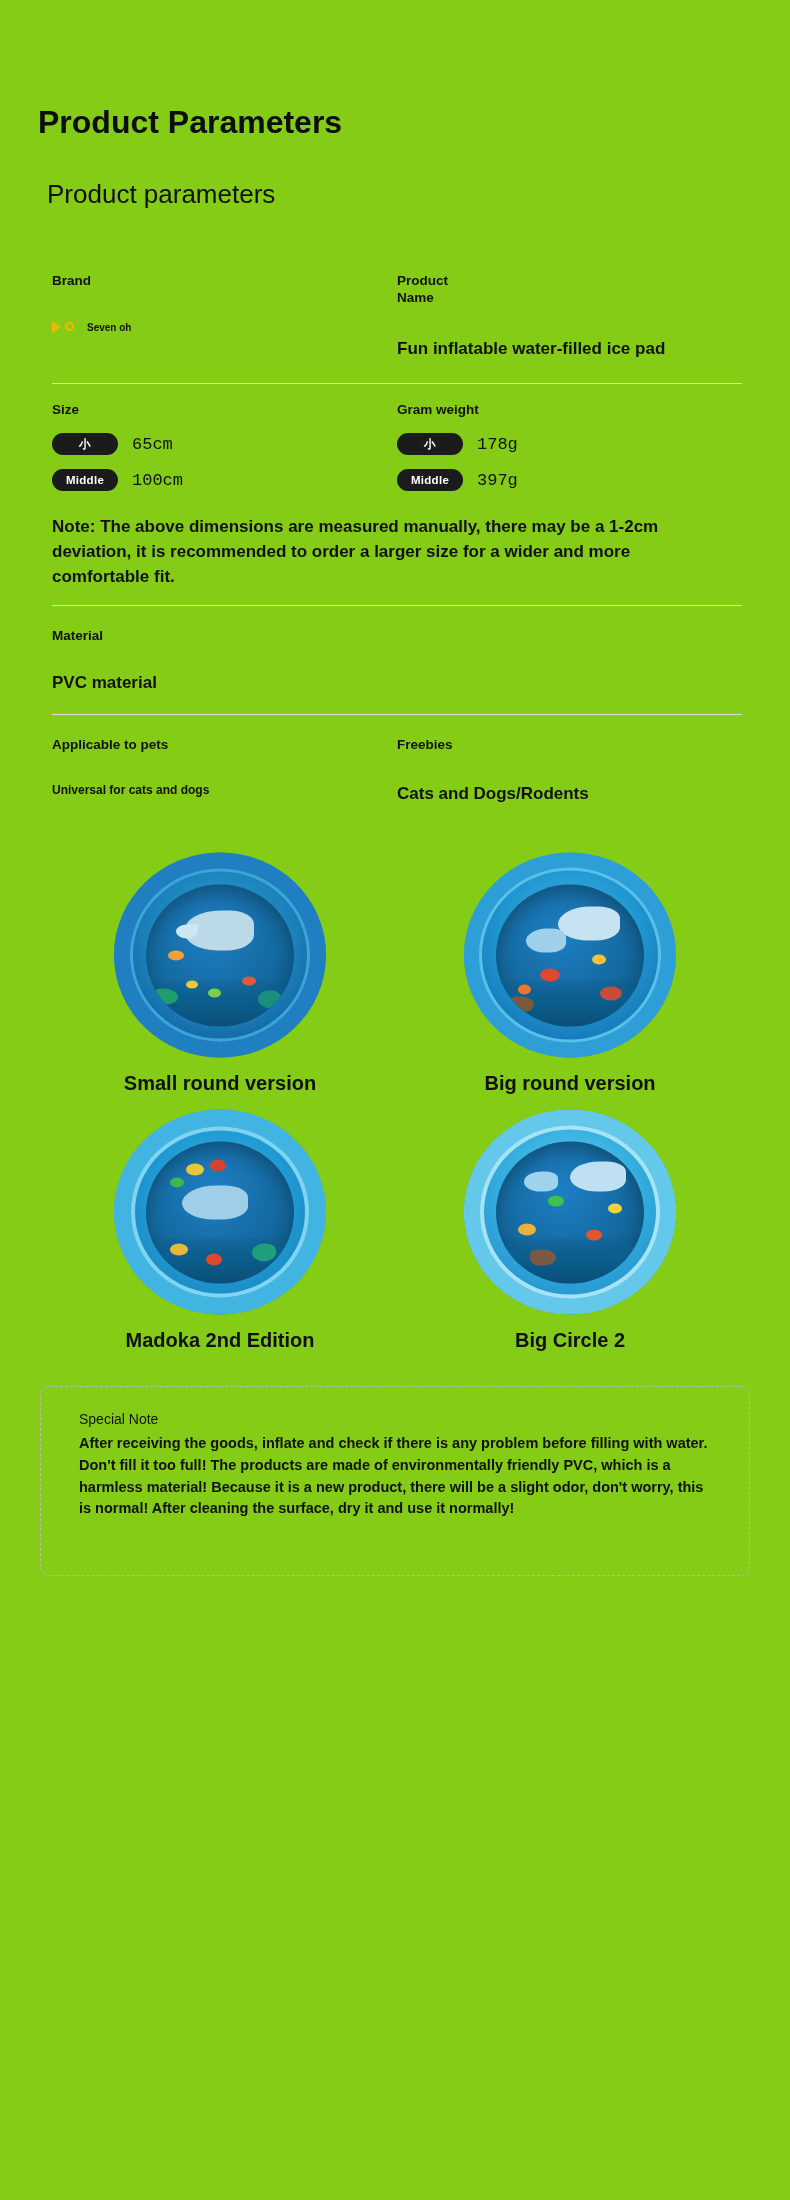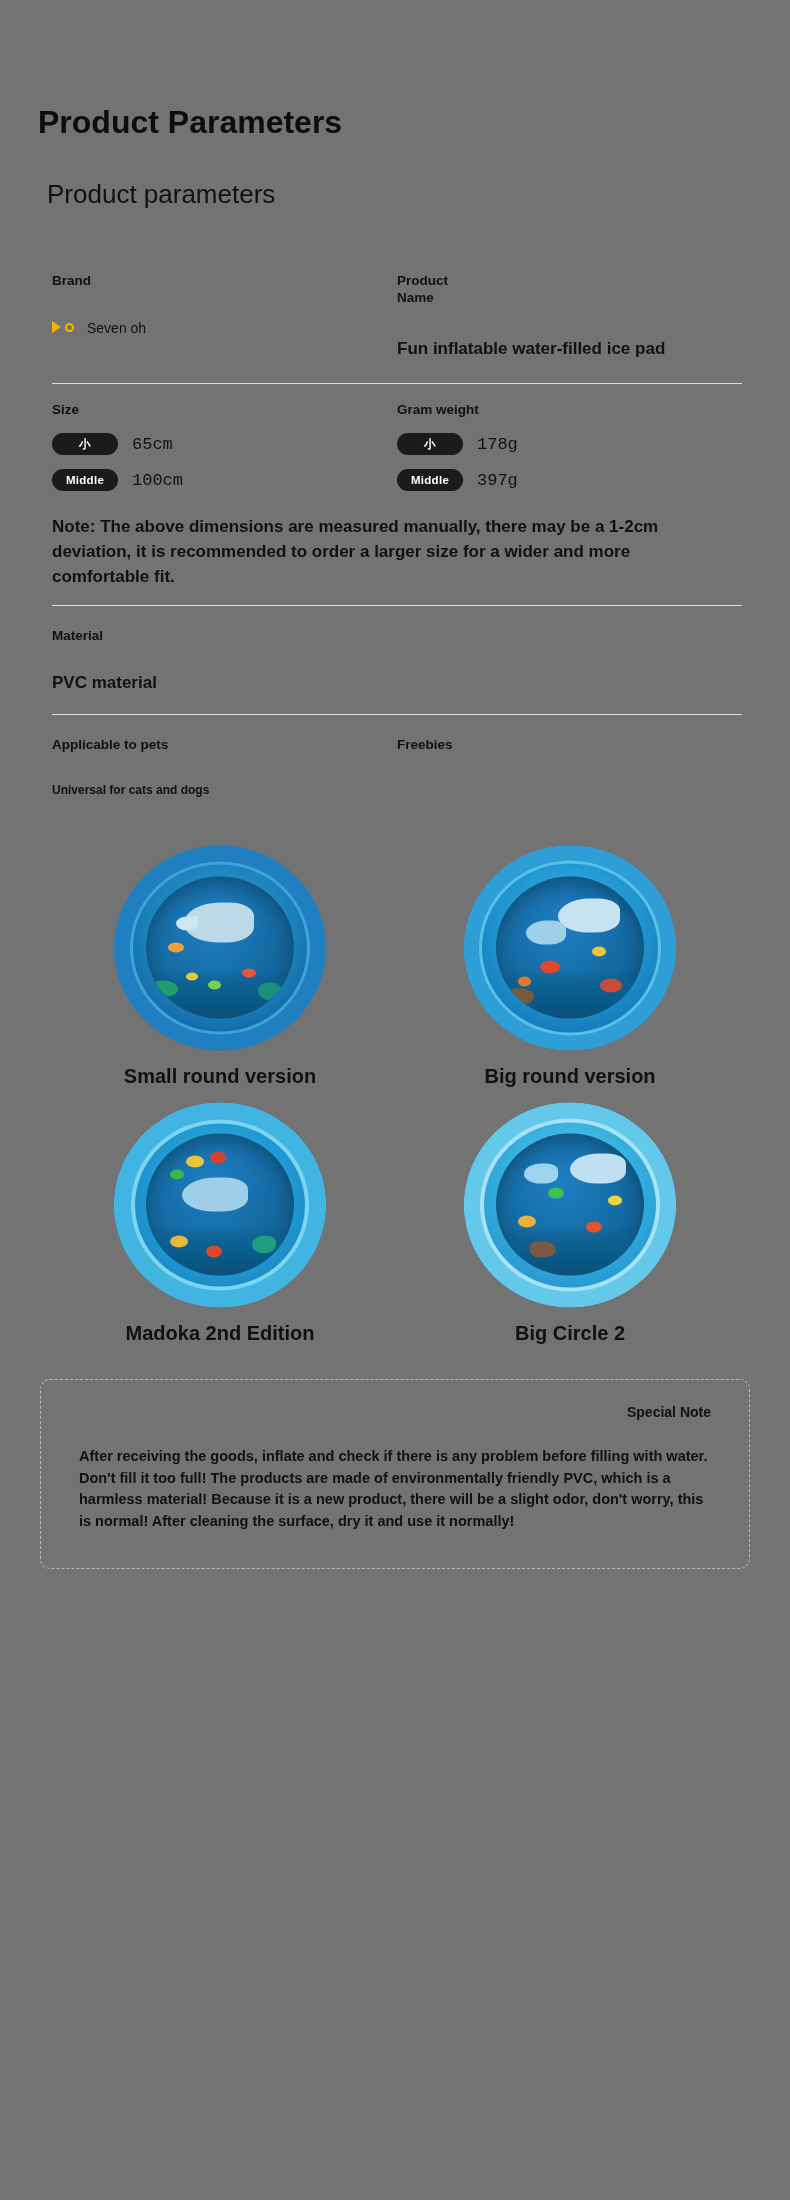--- a/index.html
+++ b/index.html
@@ -12,21 +12,21 @@
     min-height: 2200px;
     font-family: "Liberation Sans", sans-serif;
     color: #111111;
     position: relative;
   }
   .page {
     width: 790px;
     min-height: 2200px;
     padding: 0;
     position: relative;
-    background: #737373;
+    background: #84cc16;
   }
 
   
   .main-title {
     font-size: 32px;
     font-weight: bold;
     color: #0d0d0d;
     letter-spacing: 0px;
     margin: 0;
     padding: 105px 0 0 38px;
@@ -90,22 +90,22 @@
     border-bottom: 6.5px solid transparent;
     border-left: 9px solid #f2b705;
   }
   .brand-logo .ring {
     position: absolute; left: 13px; top: 2.5px;
     width: 9px; height: 9px;
     border: 2.4px solid #f2b705;
     border-radius: 50%;
   }
   .brand-name {
-    font-size: 14px;
-    font-weight: normal;
+    font-size: 10px;
+    font-weight: bold;
     color: #111;
   }
   .row-brand .col-val { margin-top: 30px; }
 
   
   .row-size { padding-top: 18px; padding-bottom: 8px; border-bottom: none;}
   .size-line {
     display: flex;
     align-items: center;
     gap: 14px;
@@ -224,25 +224,25 @@
   
   .special {
     margin: 34px auto 0 auto;
     width: 710px;
     border: 1px dashed #b9b9b9;
     border-radius: 10px;
     padding: 24px 38px 34px 38px;
     min-height: 190px;
   }
   .special-title {
-    text-align: right;
+    text-align: left;
     font-size: 14px;
-    font-weight: bold;
-    color: #111;
-    margin-bottom: 26px;
+    font-weight: normal;
+    color: #111;
+    margin-bottom: 6px;
   }
   .special-body {
     font-size: 14.5px;
     font-weight: bold;
     color: #111;
     line-height: 1.5;
   }
 </style>
 </head>
 <body>
@@ -308,20 +308,21 @@
       </div>
     </div>
 
     <div class="spec-row row-pets">
       <div class="col">
         <div class="col-head">Applicable to pets</div>
         <div class="col-val">Universal for cats and dogs</div>
       </div>
       <div class="col">
         <div class="col-head">Freebies</div>
+        <div class="col-val strong">Cats and Dogs/Rodents</div>
       </div>
     </div>
   </div>
 
   <div class="gallery">
 
     <div class="gal-cell">
       <div class="photo">
         <div class="disc d1">
           <div class="band"></div>

